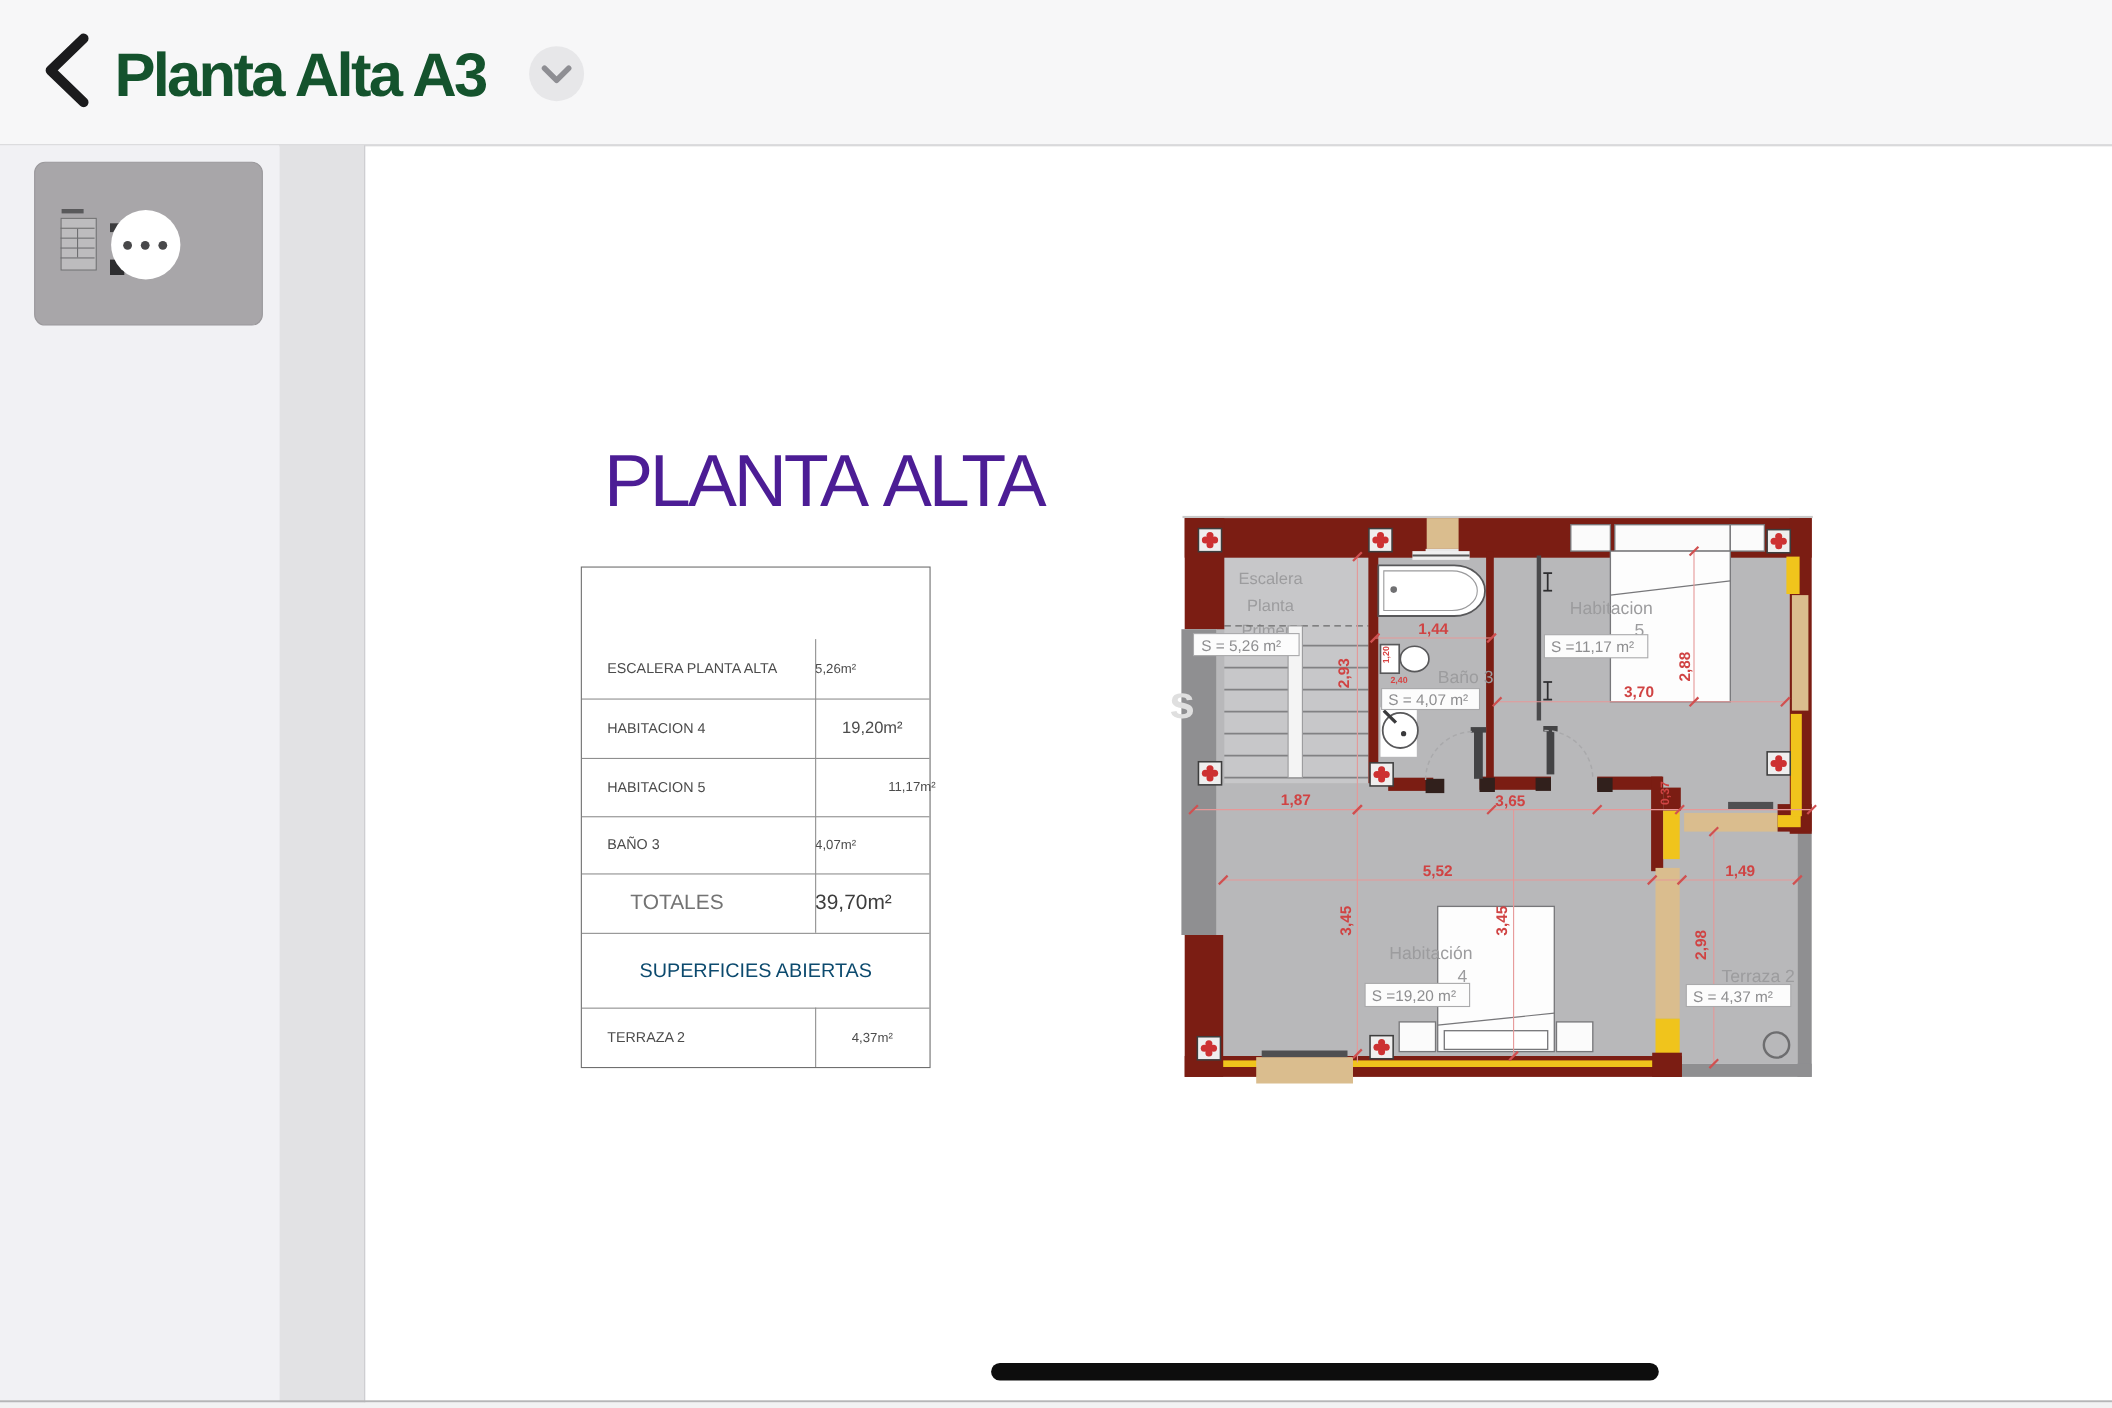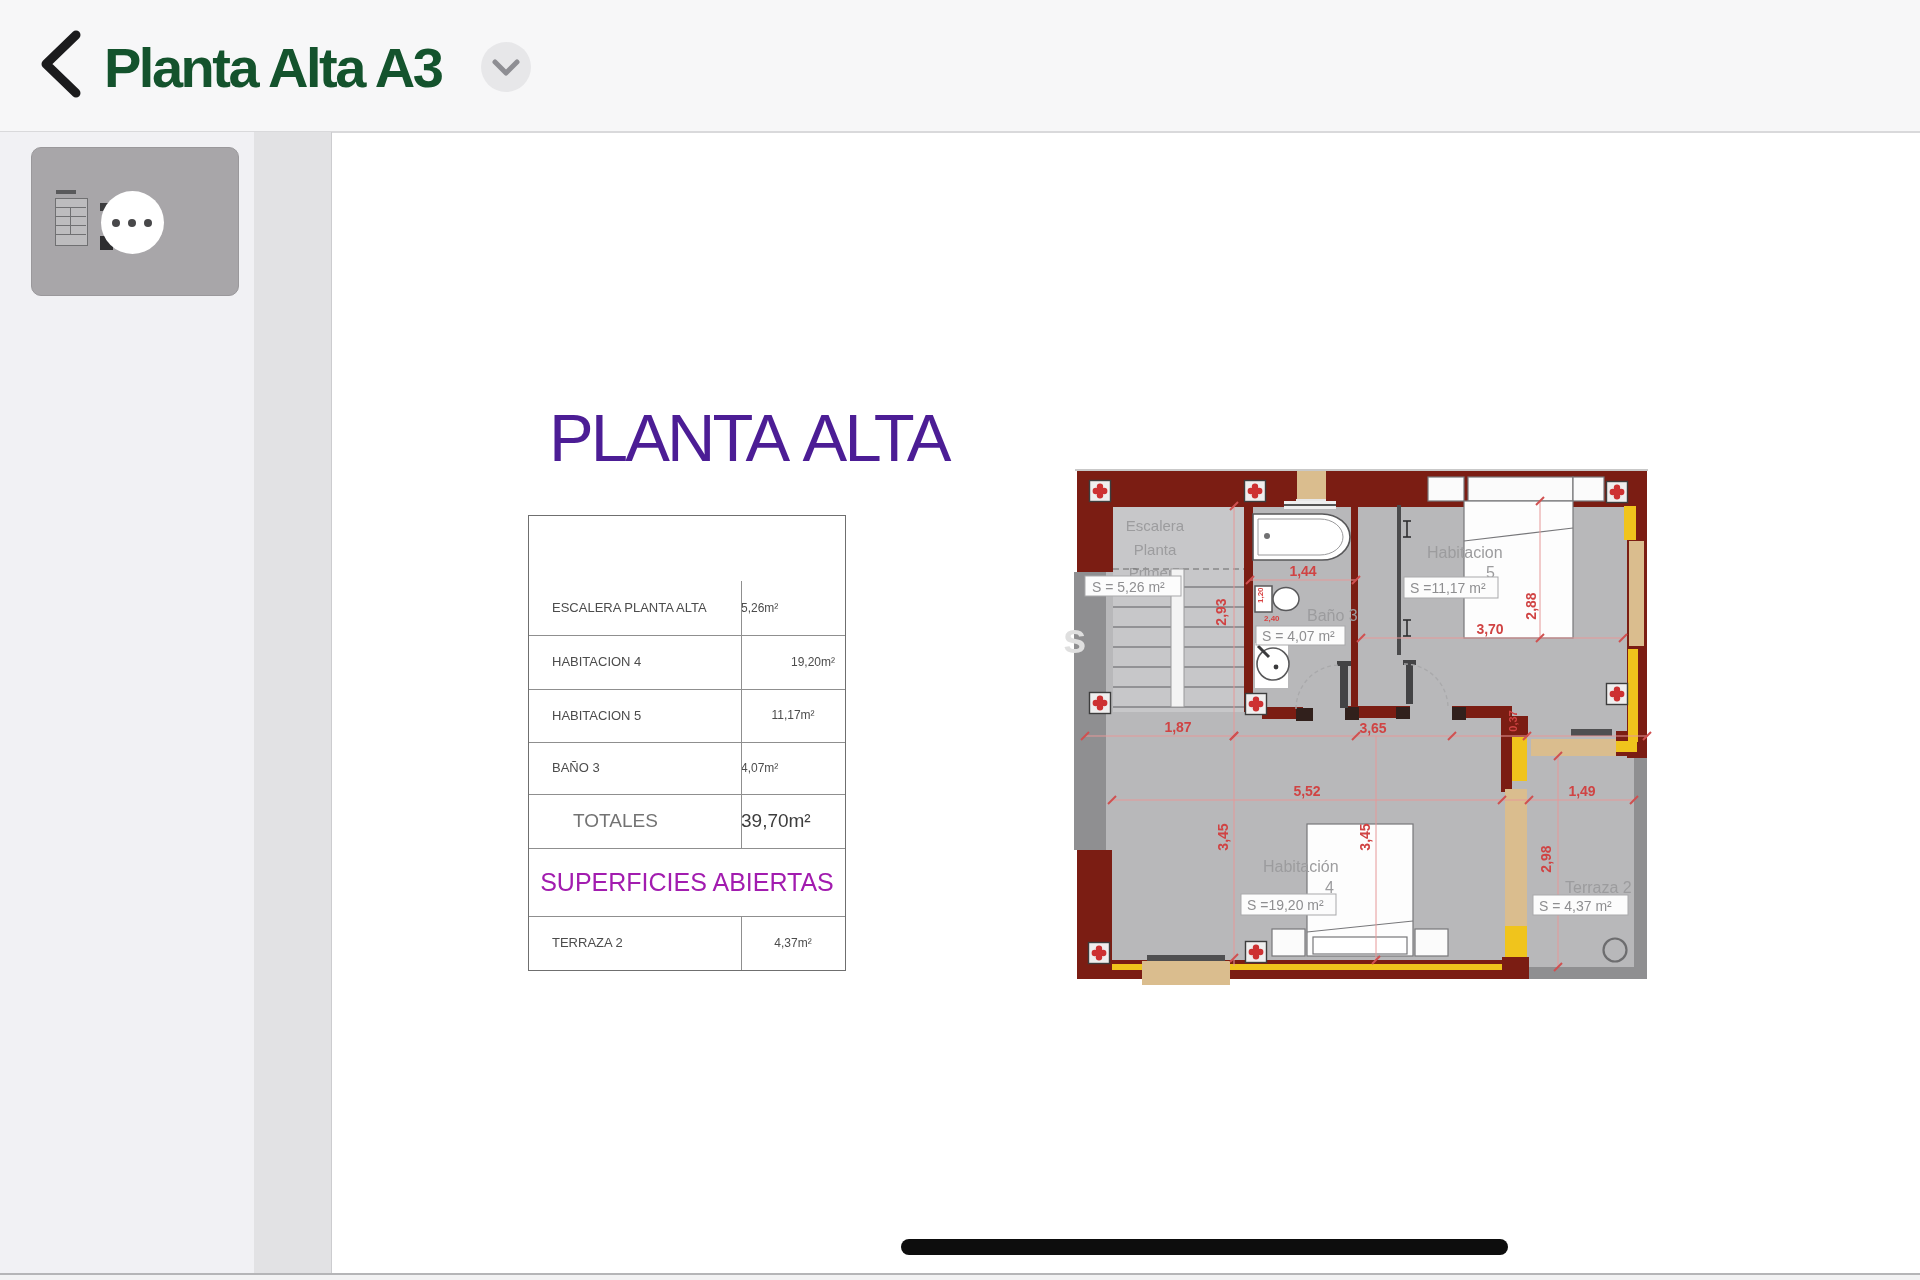--- a/index.html
+++ b/index.html
@@ -53,35 +53,35 @@
 
 <div class="abs" style="left:528px;top:515px;width:316px;height:454px;border:1px solid #6f6f6f;">
 
 
   <div class="abs" style="left:0;top:65px;width:316px;height:54px;border-bottom:1px solid #8f8f8f;"></div>
   <div class="abs" style="left:23px;top:65px;height:54px;line-height:54px;font-size:13px;color:#4c4c4c;">ESCALERA PLANTA ALTA</div>
   <div class="abs" style="left:212px;top:65px;width:104px;height:54px;line-height:54px;font-size:12px;color:#4c4c4c;text-align:left;">5,26m²</div>
 
   <div class="abs" style="left:0;top:119px;width:316px;height:54px;border-bottom:1px solid #8f8f8f;"></div>
   <div class="abs" style="left:23px;top:119px;height:54px;line-height:54px;font-size:13px;color:#4c4c4c;">HABITACION 4</div>
-  <div class="abs" style="left:212px;top:119px;width:104px;height:54px;line-height:54px;font-size:12px;color:#4c4c4c;text-align:center;margin-left:20px;">19,20m²</div>
+  <div class="abs" style="left:212px;top:119px;width:104px;height:54px;line-height:54px;font-size:15px;color:#4c4c4c;text-align:center;">19,20m²</div>
 
   <div class="abs" style="left:0;top:173px;width:316px;height:53px;border-bottom:1px solid #8f8f8f;"></div>
   <div class="abs" style="left:23px;top:173px;height:53px;line-height:53px;font-size:13px;color:#4c4c4c;">HABITACION 5</div>
-  <div class="abs" style="left:212px;top:173px;width:104px;height:53px;line-height:53px;font-size:12px;color:#4c4c4c;text-align:center;">11,17m²</div>
+  <div class="abs" style="left:212px;top:173px;width:104px;height:53px;line-height:53px;font-size:12px;color:#4c4c4c;text-align:center;padding-left:36px;">11,17m²</div>
 
   <div class="abs" style="left:0;top:226px;width:316px;height:52px;border-bottom:1px solid #8f8f8f;"></div>
   <div class="abs" style="left:23px;top:226px;height:52px;line-height:52px;font-size:13px;color:#4c4c4c;">BAÑO 3</div>
   <div class="abs" style="left:212px;top:226px;width:104px;height:52px;line-height:52px;font-size:12px;color:#4c4c4c;text-align:left;">4,07m²</div>
 
   <div class="abs" style="left:0;top:278px;width:316px;height:54px;border-bottom:1px solid #8f8f8f;"></div>
   <div class="abs" style="left:44px;top:278px;height:54px;line-height:54px;font-size:19px;color:#737373;">TOTALES</div>
   <div class="abs" style="left:212px;top:278px;width:104px;height:54px;line-height:54px;font-size:19px;color:#3d3d3d;text-align:left;">39,70m²</div>
 
-  <div class="abs" style="left:0;top:332px;width:316px;height:68px;border-bottom:1px solid #8f8f8f;font-size:25px;color:#a21caf;text-align:center;line-height:68px;">SUPERFICIES ABIERTAS</div>
+  <div class="abs" style="left:0;top:332px;width:316px;height:68px;border-bottom:1px solid #8f8f8f;font-size:18px;color:#0c4a6e;text-align:center;line-height:68px;">SUPERFICIES ABIERTAS</div>
 
   <div class="abs" style="left:23px;top:400px;height:54px;line-height:54px;font-size:13px;color:#4c4c4c;">TERRAZA 2</div>
   <div class="abs" style="left:212px;top:400px;width:104px;height:54px;line-height:54px;font-size:12px;color:#4c4c4c;text-align:center;">4,37m²</div>
 
   <div class="abs" style="left:212px;top:65px;width:1px;height:267px;background:#8f8f8f;"></div>
 
   <div class="abs" style="left:212px;top:400px;width:1px;height:54px;background:#8f8f8f;"></div>
 </div>
 
 <svg class="abs" style="left:1040px;top:450px;" width="660" height="560" viewBox="1040 450 660 560" id="plan">

